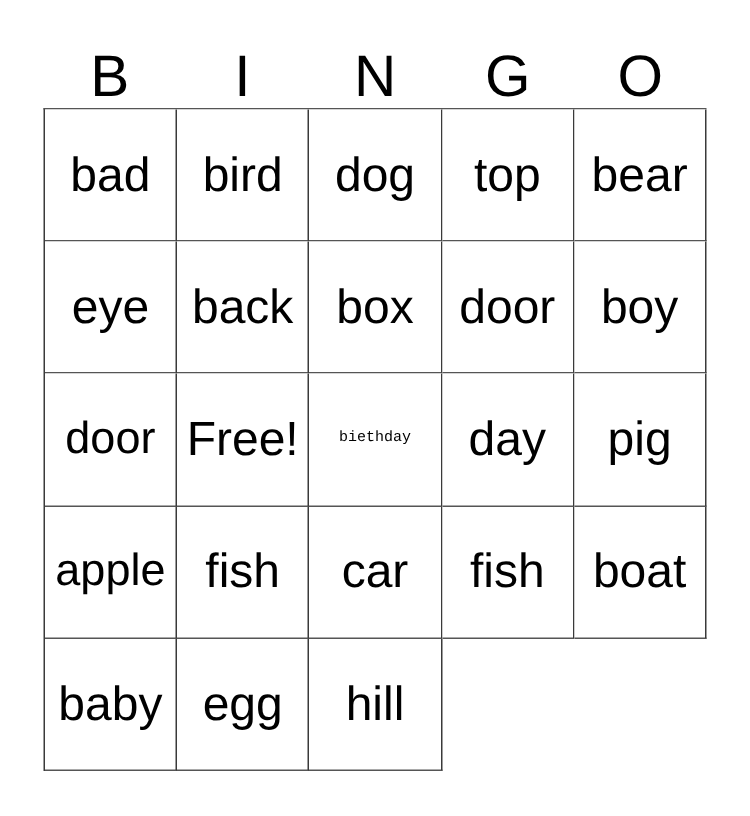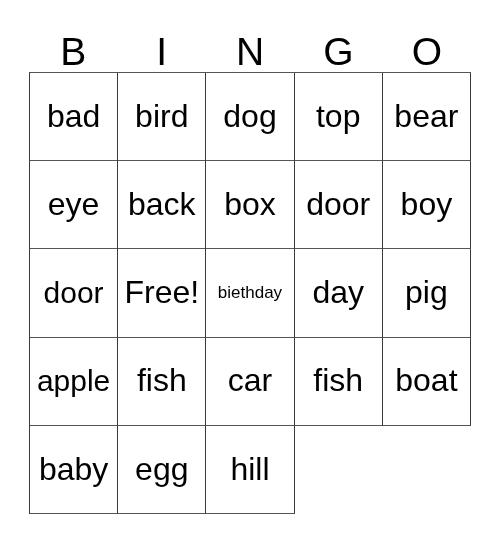--- a/index.html
+++ b/index.html
@@ -71,21 +71,21 @@
   }
   .cell-text {
     font-size: 32px;
     line-height: 1.05;
     white-space: nowrap;
     text-align: left;
     color: #000000;
   }
   
   .cell-text.fit-sm   { font-size: 30px; }
-  .cell-text.fit-xs   { font-size: 17px; }
+  .cell-text.fit-xs   { font-size: 10px; font-family: Liberation Mono, monospace; }
 </style>
 </head>
 <body>
 
 <div id="bingo-card">
 
   <div id="header-row">
       <div class="header-cell">B</div>
       <div class="header-cell">I</div>
       <div class="header-cell">N</div>

